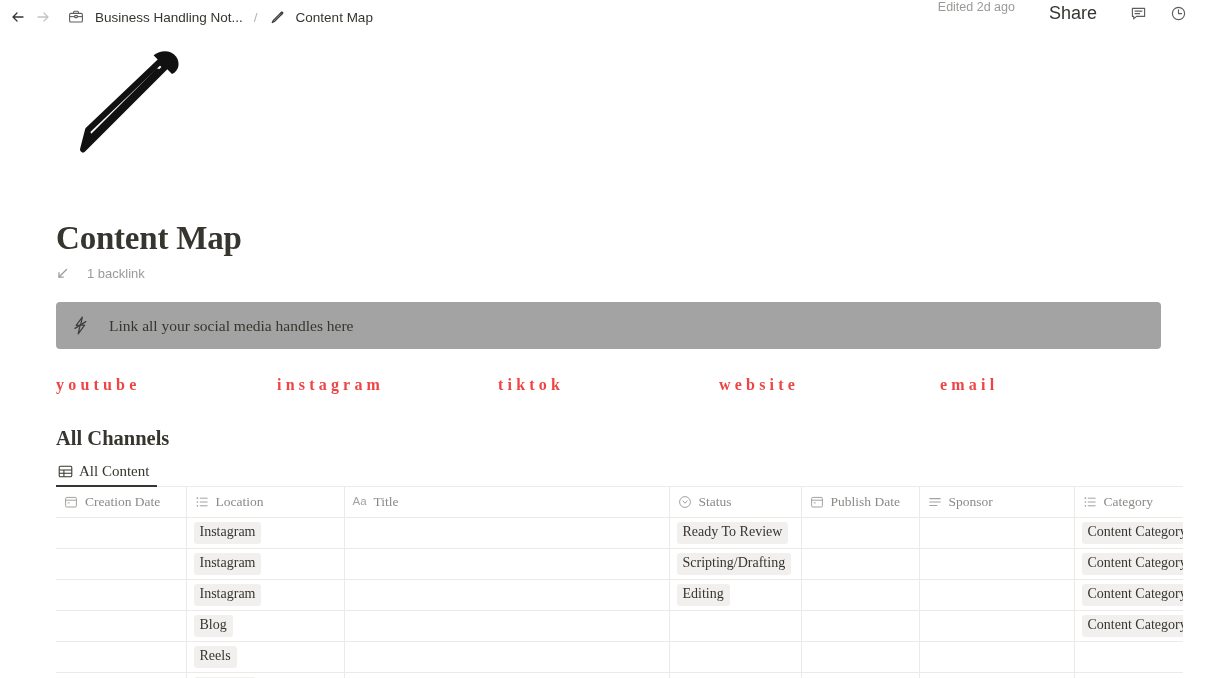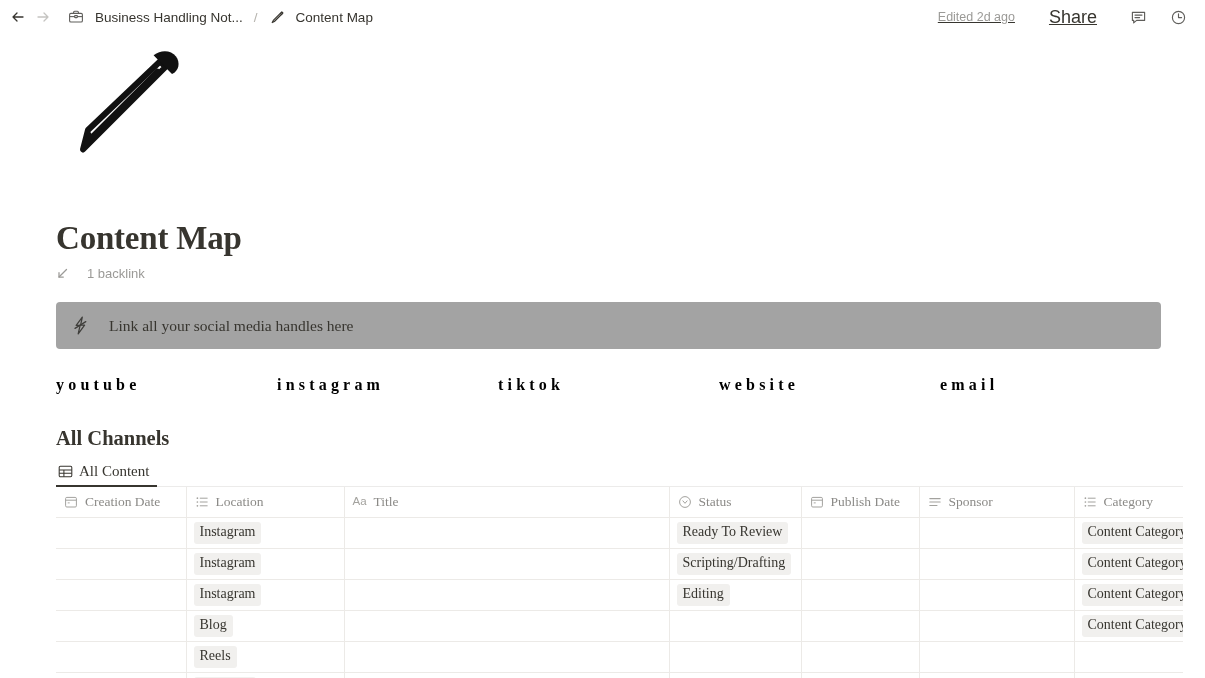--- a/index.html
+++ b/index.html
@@ -39,23 +39,21 @@
   .crumb-label { font-size: 13.5px; color: #37352f; }
   .crumb-sep { color: #b5b3ad; margin: 0 7px; font-size: 13.5px; }
   .crumb-icon { width: 16px; height: 16px; display: block; flex: none; }
 
   .topbar-right {
     position: absolute;
     right: 14px;
     top: 0;
     height: 34px;
     display: flex;
-    align-items: center;
     gap: 14px;
-    text-decoration: underline;
   }
   .edited { font-size: 12.5px; color: #9b9a97; margin-right: 14px; white-space: nowrap; }
   .share-btn {
     font-size: 18px; color: #37352f; cursor: pointer;
     padding: 3px 6px; border-radius: 3px; margin-right: 8px;
   }
   .icon-btn {
     width: 26px; height: 26px; display: flex; align-items: center;
     justify-content: center; border-radius: 4px; cursor: pointer;
   }
@@ -117,21 +115,21 @@
   .social-row {
     display: flex;
     margin-top: 27px;
     margin-right: 22px;
   }
   .social-link {
     font-family: "Liberation Serif", serif;
     font-size: 16px;
     font-weight: bold;
     letter-spacing: 4.2px;
-    color: #000000;
+    color: #ef4444;
     cursor: pointer;
     flex: 1 1 0;
   }
 
   
   .section-heading {
     font-family: "Liberation Serif", serif;
     font-weight: bold;
     font-size: 20.5px;
     color: #37352f;

